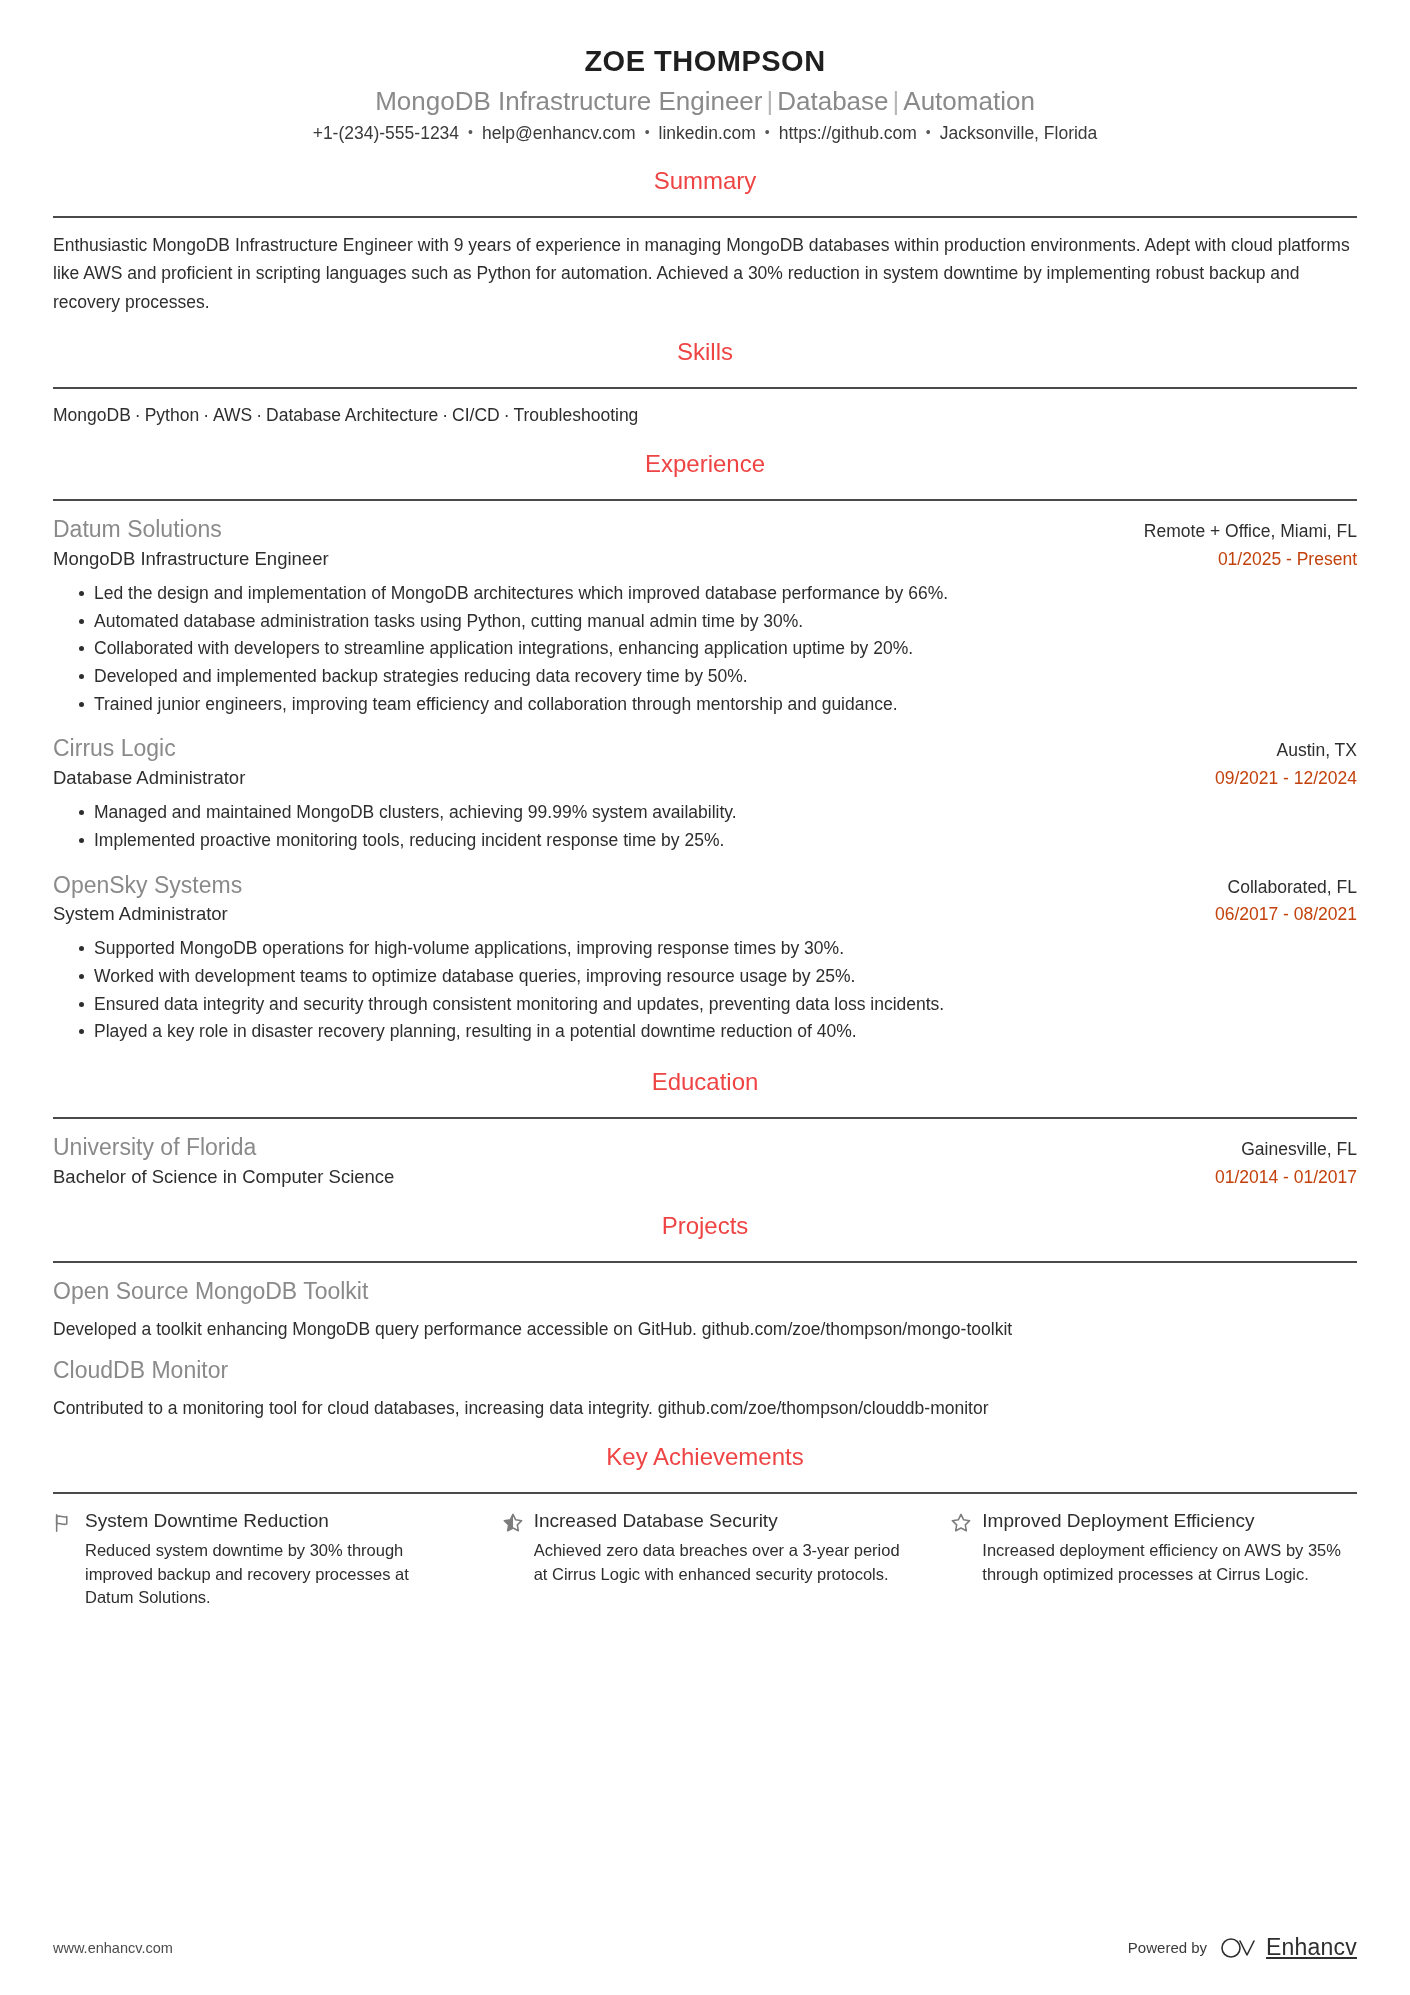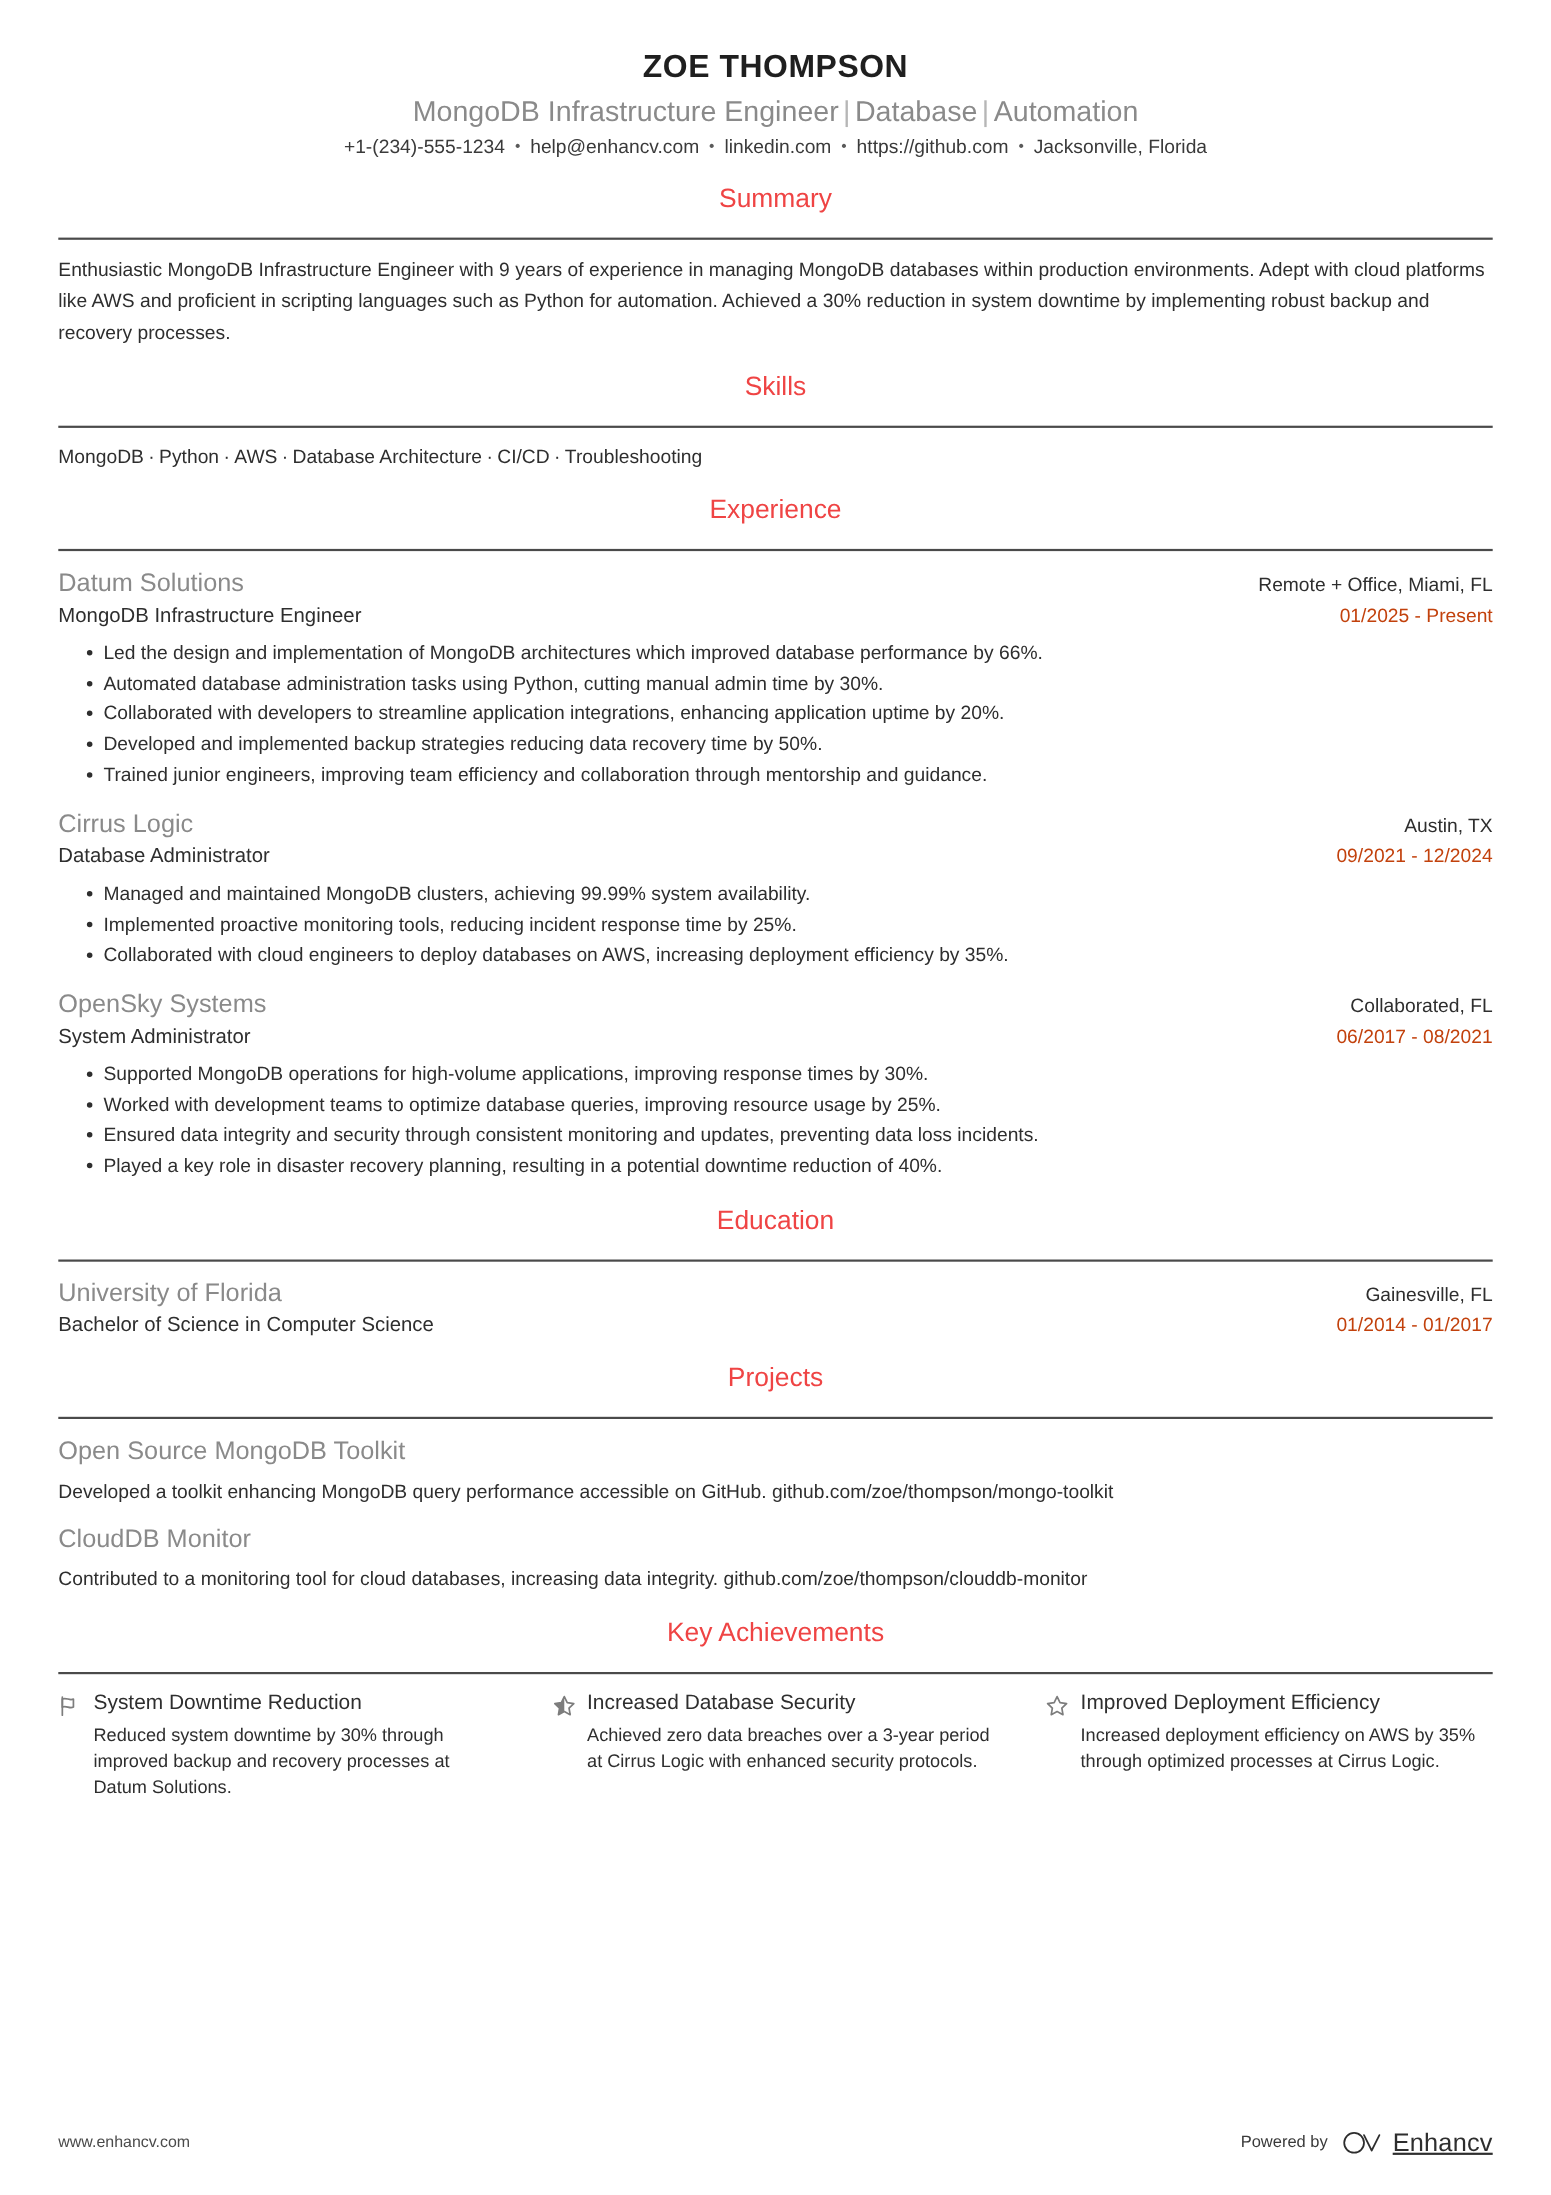--- a/index.html
+++ b/index.html
@@ -279,21 +279,20 @@
         <div class="exp-company">Cirrus Logic</div>
         <div class="exp-location">Austin, TX</div>
       </div>
       <div class="exp-row sub">
         <div class="exp-role">Database Administrator</div>
         <div class="exp-dates">09/2021 - 12/2024</div>
       </div>
       <ul class="bullets">
         <li>Managed and maintained MongoDB clusters, achieving 99.99% system availability.</li>
             <li>Implemented proactive monitoring tools, reducing incident response time by 25%.</li>
-            <li>Collaborated with cloud engineers to deploy databases on AWS, increasing deployment efficiency by 35%.</li>
       </ul>
     </div>
     <div class="exp-item">
       <div class="exp-row">
         <div class="exp-company">OpenSky Systems</div>
         <div class="exp-location">Collaborated, FL</div>
       </div>
       <div class="exp-row sub">
         <div class="exp-role">System Administrator</div>
         <div class="exp-dates">06/2017 - 08/2021</div>

